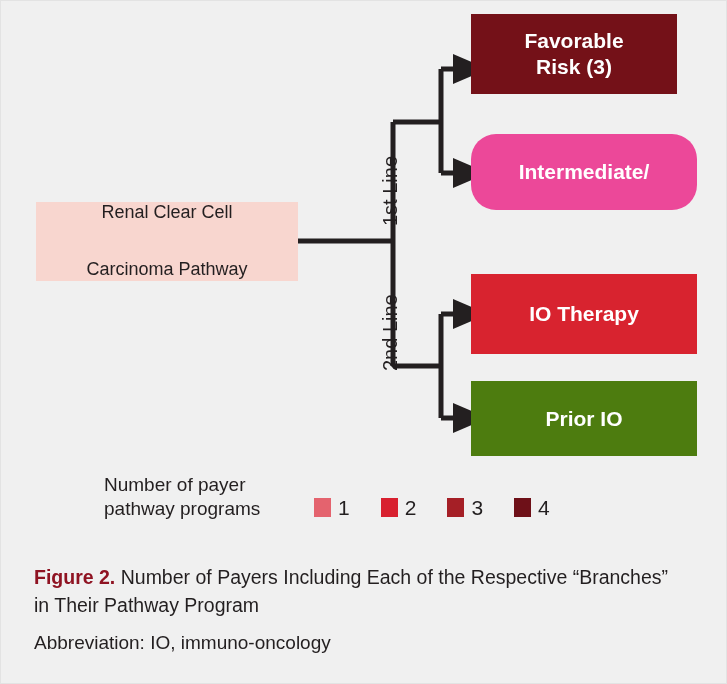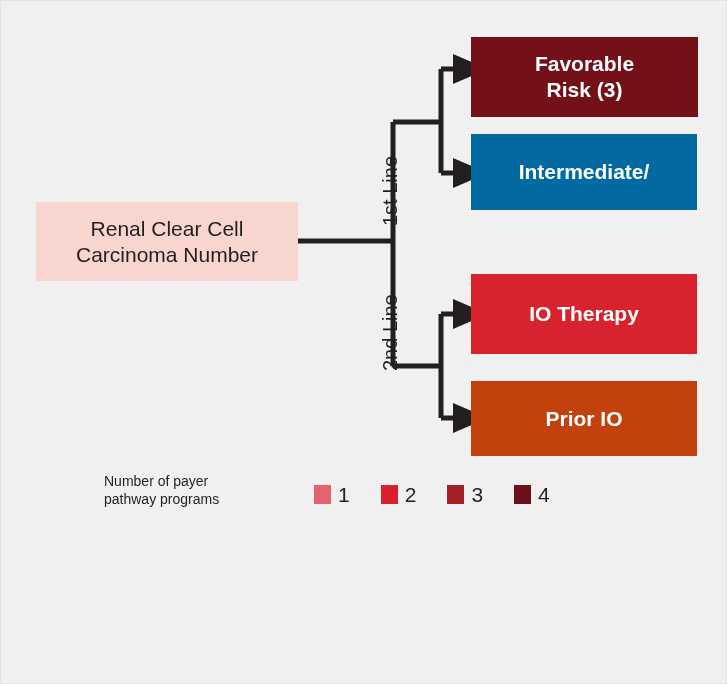--- a/index.html
+++ b/index.html
@@ -35,32 +35,33 @@
     white-space: pre;
   }
 
   .node-source {
     left: 35px;
     top: 201px;
     width: 262px;
     height: 79px;
     background: #f8d6cf;
     color: #231f20;
-    font-size: 21px;
+    font-size: 18px;
+    justify-content: space-between;
   }
 
   .node-branch {
     color: #ffffff;
     font-size: 21px;
     font-weight: 700;
   }
   .node-favorable {
     left: 470px;
-    top: 36px;
-    width: 227px;
+    top: 13px;
+    width: 206px;
     height: 80px;
     background: #741118;
   }
   .node-intermediate {
     left: 470px;
     top: 133px;
     width: 226px;
     height: 76px;
     background: #a8222a;
   }
@@ -104,21 +105,21 @@
   
   .legend {
     position: absolute;
     left: 103px;
     top: 472px;
     width: 520px;
     display: flex;
     align-items: flex-end;
   }
   .legend-title {
-    font-size: 14px;
+    font-size: 19px;
     color: #231f20;
     line-height: 1.28;
     white-space: pre-line;
     width: 210px;
   }
   .legend-items {
     display: flex;
     align-items: center;
     gap: 31px;
     padding-bottom: 2px;
@@ -187,40 +188,40 @@
 
       <path d="M440,68 L458,68" marker-end="url(#arrowhead)"></path>
       <path d="M440,172 L458,172" marker-end="url(#arrowhead)"></path>
       <path d="M440,313 L458,313" marker-end="url(#arrowhead)"></path>
       <path d="M440,417 L458,417" marker-end="url(#arrowhead)"></path>
     </g>
   </svg>
 
   <div class="node node-source" style="background: rgb(248, 214, 207); color: rgb(35, 31, 32);">
     <span class="line">Renal Clear Cell</span>
-    <span class="line">Carcinoma Number</span>
+    <span class="line">Carcinoma Pathway</span>
   </div>
 
   <div class="line-label label-1st">1st Line</div>
   <div class="line-label label-2nd">2nd Line</div>
 
   <div class="node node-branch node-favorable" style="background: rgb(116, 17, 24); color: rgb(255, 255, 255);">
     <span class="line">Favorable</span>
     <span class="line">Risk (3)</span>
   </div>
 
-  <div class="node node-branch node-intermediate" style="background: #0369a1; color: rgb(255, 255, 255);">
+  <div class="node node-branch node-intermediate" style="background: #ec4899; color: rgb(255, 255, 255); border-radius: 25px;">
     <span class="line">Intermediate/</span>
   </div>
 
   <div class="node node-branch node-io-naive" style="background: rgb(216, 35, 47); color: rgb(255, 255, 255);">
     <span class="line">IO Therapy</span>
   </div>
 
-  <div class="node node-branch node-prior-io" style="background: #c2410c; color: rgb(255, 255, 255);">
+  <div class="node node-branch node-prior-io" style="background: #4d7c0f; color: rgb(255, 255, 255);">
     <span class="line">Prior IO</span>
   </div>
 
   <div class="legend">
     <div class="legend-title">Number of payer
 pathway programs</div>
     <div class="legend-items">
 
       <div class="legend-item">
         <span class="legend-swatch" style="background: rgb(228, 99, 110);"></span>
@@ -238,14 +239,18 @@
       </div>
 
       <div class="legend-item">
         <span class="legend-swatch" style="background: rgb(110, 16, 24);"></span>
         <span class="legend-value">4</span>
       </div>
 
     </div>
   </div>
 
+  <div class="caption">
+    <span class="caption-figno" style="color: rgb(143, 19, 34);">Figure 2.</span><span> Number of Payers Including Each of the Respective “Branches” in Their Pathway Program</span>
+    <div class="caption-abbrev">Abbreviation: IO, immuno-oncology</div>
+  </div>
 
 </div>
 
 </body></html>

